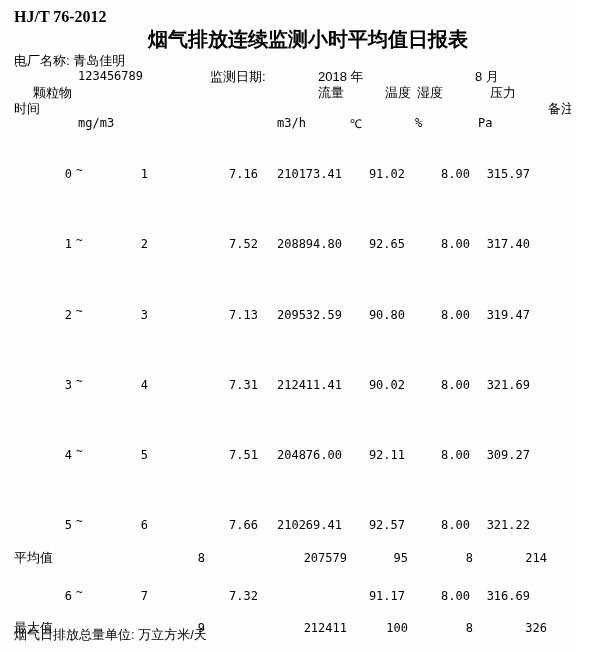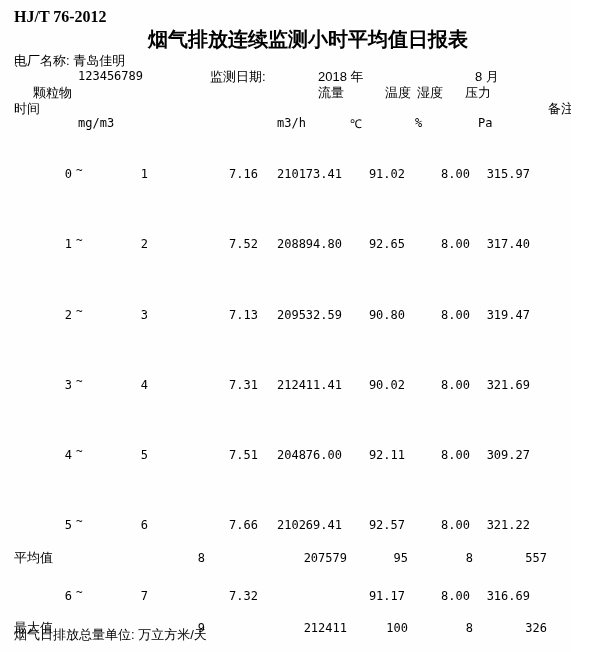--- a/index.html
+++ b/index.html
@@ -44,21 +44,21 @@
   <div class="abs num" style="left:78px;top:69px;">123456789</div>
   <div class="abs cn" style="left:210px;top:68px;">监测日期:</div>
   <div class="abs cn" style="left:318px;top:68px;">2018 年</div>
   <div class="abs cn" style="left:475px;top:68px;">8 月</div>
   <div class="abs cn" style="left:572px;top:68px;">31 日</div>
 
   <div class="abs cn" style="left:33px;top:84px;">颗粒物</div>
   <div class="abs cn" style="left:318px;top:84px;">流量</div>
   <div class="abs cn" style="left:385px;top:84px;font-family:Liberation Mono, monospace;">温度</div>
   <div class="abs cn" style="left:417px;top:84px;">湿度</div>
-  <div class="abs cn" style="left:465px;top:84px;">压力</div>
+  <div class="abs cn" style="left:490px;top:84px;">压力</div>
 
   <div class="abs cn" style="left:14px;top:100px;">时间</div>
   <div class="abs cn" style="left:548px;top:100px;">备注</div>
 
   <div class="abs num" style="left:78px;top:116px;">mg/m3</div>
   <div class="abs num" style="left:277px;top:116px;">m3/h</div>
   <div class="abs num" style="left:350px;top:115px;">℃</div>
   <div class="abs num" style="left:415px;top:116px;">%</div>
   <div class="abs num" style="left:478px;top:116px;">Pa</div>
 
@@ -174,21 +174,21 @@
   
 </div>
 
   <div class="abs" style="left:0;top:514px;width:616px;" id="summary-table">
   <div class="srow">
     <span class="lbl">平均值</span>
     <span class="c sv1">8</span>
     <span class="c sv2">207579</span>
     <span class="c sv3">95</span>
     <span class="c sv4">8</span>
-    <span class="c sv5">557</span>
+    <span class="c sv5">214</span>
   </div>
 
   <div class="srow">
     <span class="lbl">最大值</span>
     <span class="c sv1">9</span>
     <span class="c sv2">212411</span>
     <span class="c sv3">100</span>
     <span class="c sv4">8</span>
     <span class="c sv5">326</span>
   </div>

